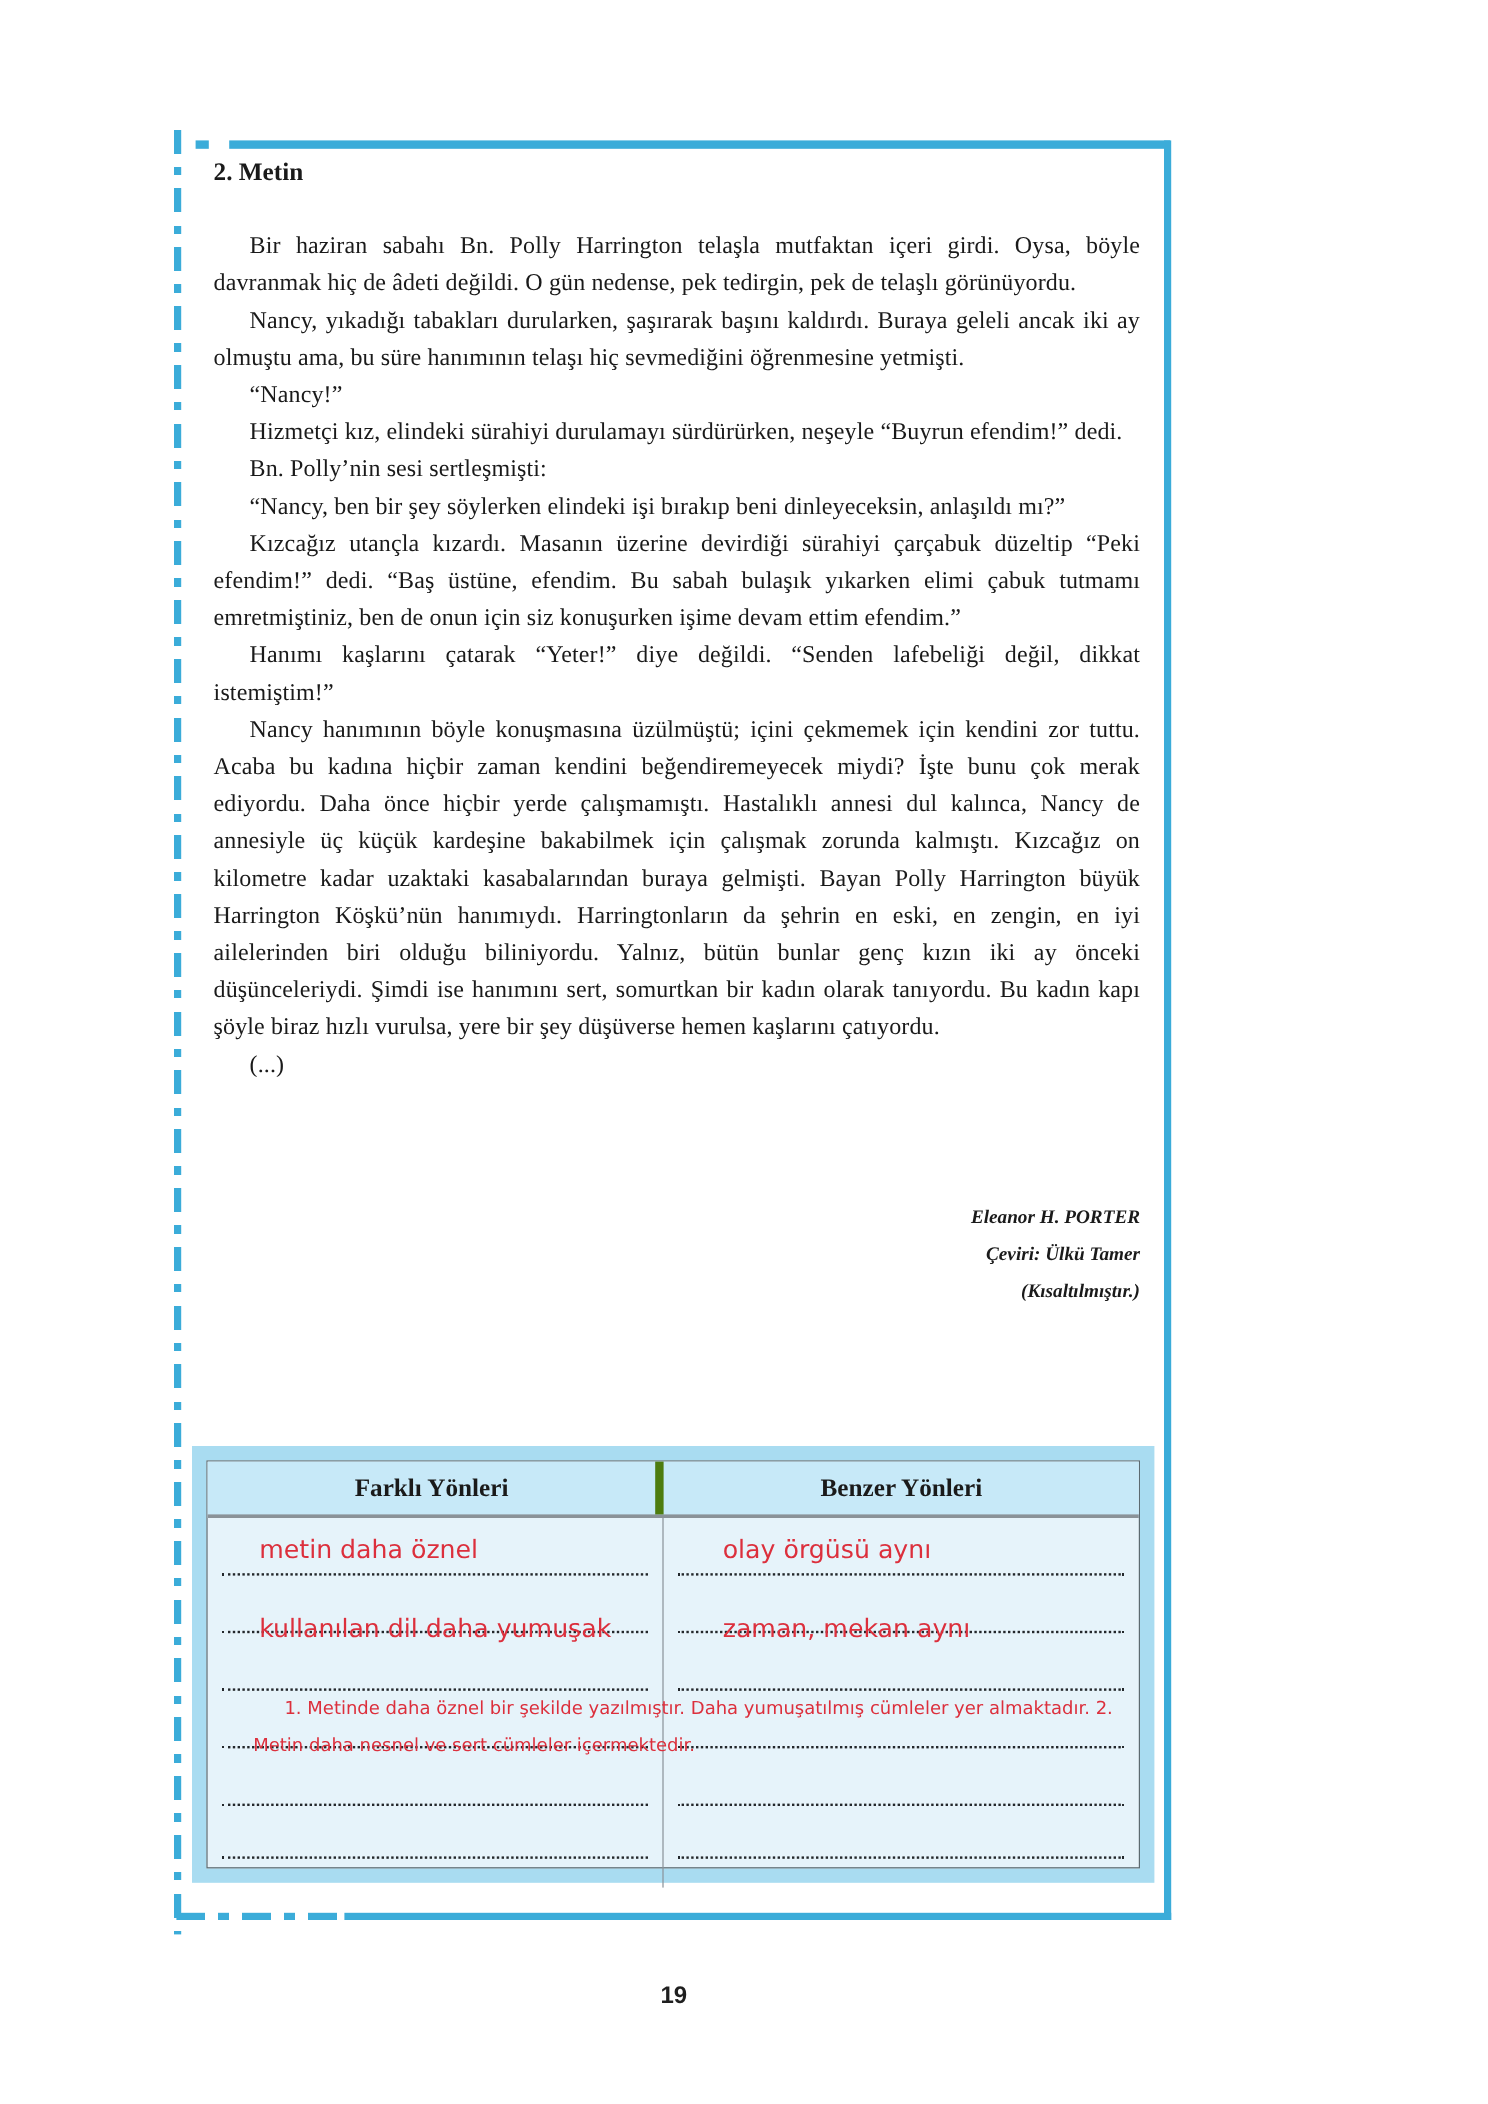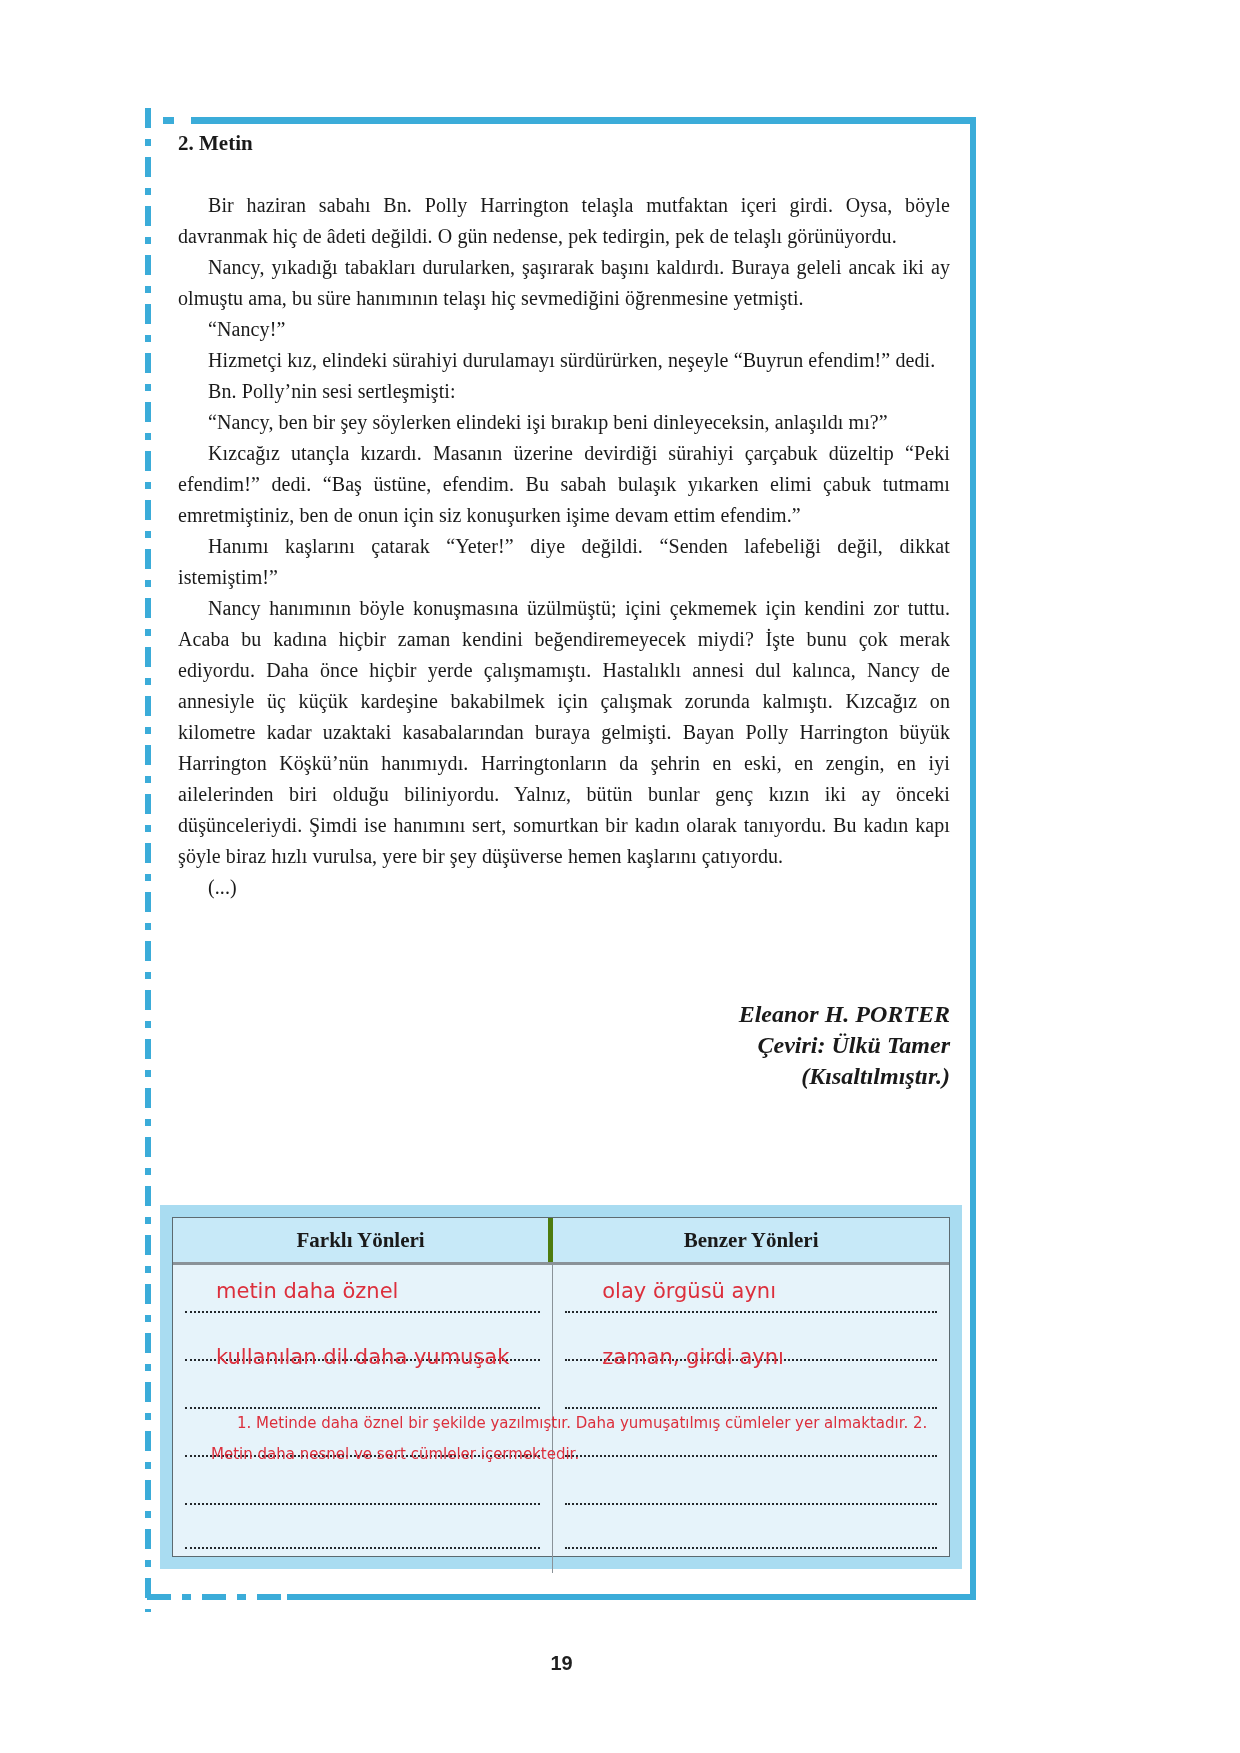--- a/index.html
+++ b/index.html
@@ -22,38 +22,38 @@
   .frame-bottom-solid{position:absolute;left:287px;top:1594px;width:689px;height:6px;background:#3bacd9;}
 
   
   .content{position:absolute;left:178px;top:128px;width:772px;}
   .doc-title{text-align:left;font-weight:bold;font-size:21px;line-height:31px;margin:0;}
   .paras{margin-top:31px;}
   .paras p{
     margin:0;font-size:20px;line-height:31px;text-align:justify;text-indent:30px;
     letter-spacing:0.1px;
   }
-  .attribution{margin-top:96px;text-align:right;font-weight:bold;font-style:italic;font-size:24px;line-height:31px;}
+  .attribution{margin-top:96px;text-align:right;font-weight:bold;font-style:italic;font-size:16px;line-height:31px;}
   .attribution div{margin:0;}
 
   
   .tbl-outer{
     position:absolute;left:160px;top:1205px;width:802px;height:364px;
     background:#a9dcf1;box-sizing:border-box;padding:12px;
   }
   .tbl-inner{
     width:100%;height:100%;box-sizing:border-box;border:1px solid #5c6a70;
     background:#e6f3fa;display:flex;flex-direction:column;
   }
   .tbl-header{display:flex;background:#c7e9f8;border-bottom:3px solid #8a9298;}
   .tbl-header .hcell{
     box-sizing:border-box;font-weight:bold;font-size:21px;line-height:44px;height:44px;
     text-align:center;
   }
-  .hcell.left{width:49%;border-right:5px solid #4d7c0f;}
+  .hcell.left{width:49%;border-right:7px solid #4d7c0f;}
   .hcell.right{width:51%;}
   .tbl-body{flex:1;display:flex;position:relative;}
   .col{box-sizing:border-box;padding:0 12px;}
   .col.left{width:49%;border-right:1px solid #8a9298;}
   .col.right{width:51%;}
   .dotline{position:relative;height:46px;border-bottom:2px dotted #23272b;}
   .dotline.last{height:42px;border-bottom:2px dotted #23272b;}
   .spacer-tail{height:24px;}
   .ans{
     position:absolute;left:10px;bottom:8px;color:#dc2f3c;
@@ -121,21 +121,21 @@
         <div class="dotline"></div>
         <div class="dotline"></div>
         <div class="dotline last"></div>
         <div class="spacer-tail"></div>
       </div>
       <div class="col right">
         <div class="dotline">
           <span class="ans" style="left:16px;">olay örgüsü aynı</span>
         </div>
         <div class="dotline">
-          <span class="ans on-line" style="left:16px;">zaman, girdi aynı</span>
+          <span class="ans on-line" style="left:16px;">zaman, mekan aynı</span>
         </div>
         <div class="dotline"></div>
         <div class="dotline"></div>
         <div class="dotline"></div>
         <div class="dotline last"></div>
         <div class="spacer-tail"></div>
       </div>
       <div class="span-answer">1. Metinde daha öznel bir şekilde yazılmıştır. Daha yumuşatılmış cümleler yer almaktadır. 2. Metin daha nesnel ve sert cümleler içermektedir.</div>
     </div>
   </div>

